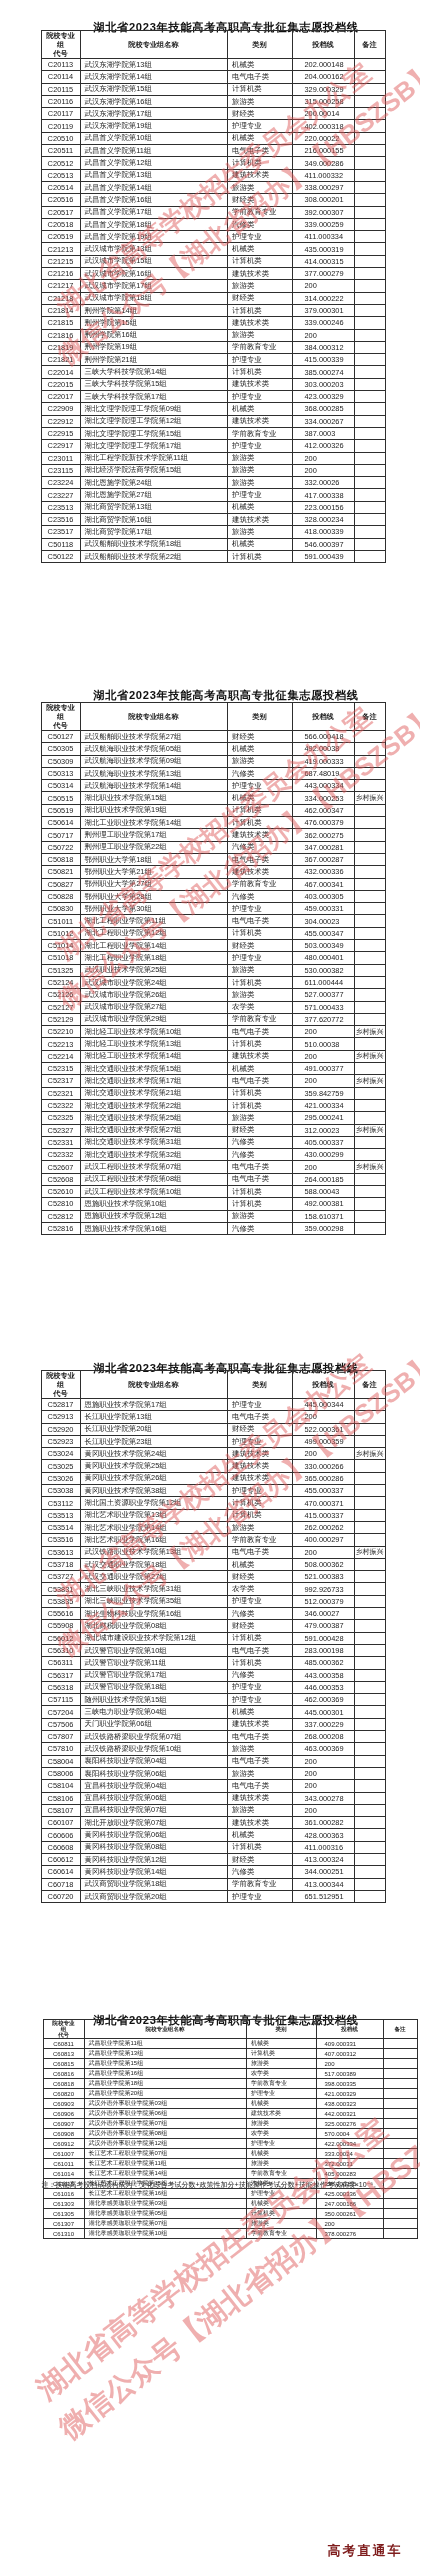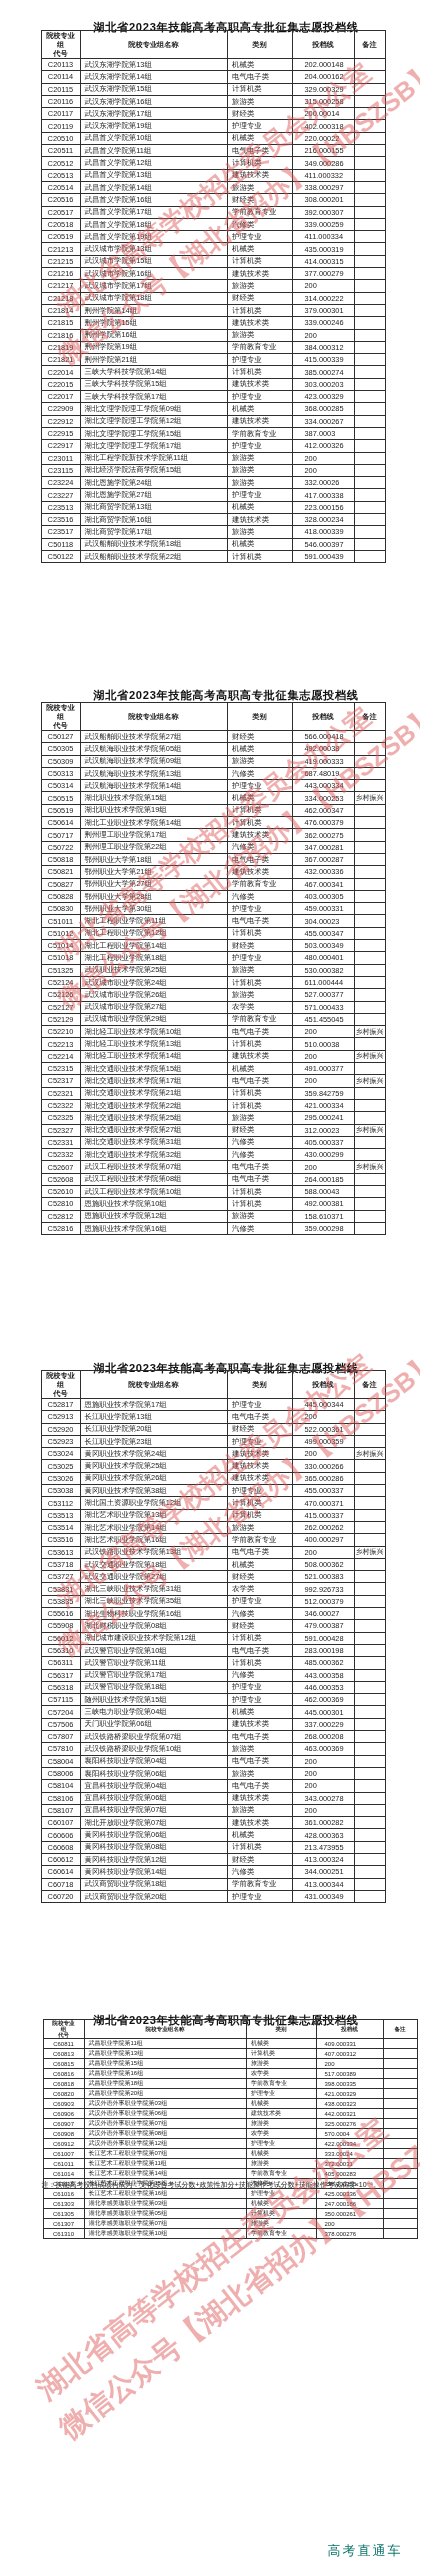--- a/index.html
+++ b/index.html
@@ -73,21 +73,21 @@
   #sec2 .wm{top:165px;}
   #sec3 .wm{top:168px;}
   #sec4 .wm{top:300px;font-size:29px;}
 
   .footnote{
     position:absolute;left:31px;top:248px;width:379px;
     font-size:7px;color:#222;white-space:nowrap;
   }
   .brand{
     position:absolute;right:17px;top:2542px;
-    font-size:13px;font-weight:normal;letter-spacing:2px;color:#0f766e;
+    font-size:13px;font-weight:bold;letter-spacing:2px;color:#7f1d1d;
   }
 </style>
 </head>
 <body>
 
 <div class="page">
 
   <section class="sheet" id="sec1">
     <h1 class="title">湖北省2023年技能高考高职高专批征集志愿投档线</h1>
     <table class="grid std">
@@ -571,21 +571,21 @@
             <td class="c0">C52127</td>
             <td class="c1">武汉城市职业学院第27组</td>
             <td class="c2">农学类</td>
             <td class="c3">571.000433</td>
             <td class="c4"></td>
           </tr>
           <tr>
             <td class="c0">C52129</td>
             <td class="c1">武汉城市职业学院第29组</td>
             <td class="c2">学前教育专业</td>
-            <td class="c3">451.455045</td>
+            <td class="c3">377.620772</td>
             <td class="c4"></td>
           </tr>
           <tr>
             <td class="c0">C52210</td>
             <td class="c1">湖北轻工职业技术学院第10组</td>
             <td class="c2">电气电子类</td>
             <td class="c3">200</td>
             <td class="c4">乡村振兴</td>
           </tr>
           <tr>
@@ -972,21 +972,21 @@
             <td class="c0">C60606</td>
             <td class="c1">黄冈科技职业学院第06组</td>
             <td class="c2">机械类</td>
             <td class="c3">428.000363</td>
             <td class="c4"></td>
           </tr>
           <tr>
             <td class="c0">C60608</td>
             <td class="c1">黄冈科技职业学院第08组</td>
             <td class="c2">计算机类</td>
-            <td class="c3">213.473955</td>
+            <td class="c3">411.000316</td>
             <td class="c4"></td>
           </tr>
           <tr>
             <td class="c0">C60612</td>
             <td class="c1">黄冈科技职业学院第12组</td>
             <td class="c2">财经类</td>
             <td class="c3">413.000324</td>
             <td class="c4"></td>
           </tr>
           <tr>
@@ -1000,21 +1000,21 @@
             <td class="c0">C60718</td>
             <td class="c1">武汉商贸职业学院第18组</td>
             <td class="c2">学前教育专业</td>
             <td class="c3">413.000344</td>
             <td class="c4"></td>
           </tr>
           <tr>
             <td class="c0">C60720</td>
             <td class="c1">武汉商贸职业学院第20组</td>
             <td class="c2">护理专业</td>
-            <td class="c3">431.000349</td>
+            <td class="c3">651.512951</td>
             <td class="c4"></td>
           </tr>
         </tbody>
     </table>
     <div class="wm">
       <div>湖北省高等学校招生委员会办公室</div>
       <div>微信公众号【湖北省招办】【HBSZSB】</div>
     </div>
   </section>
 

